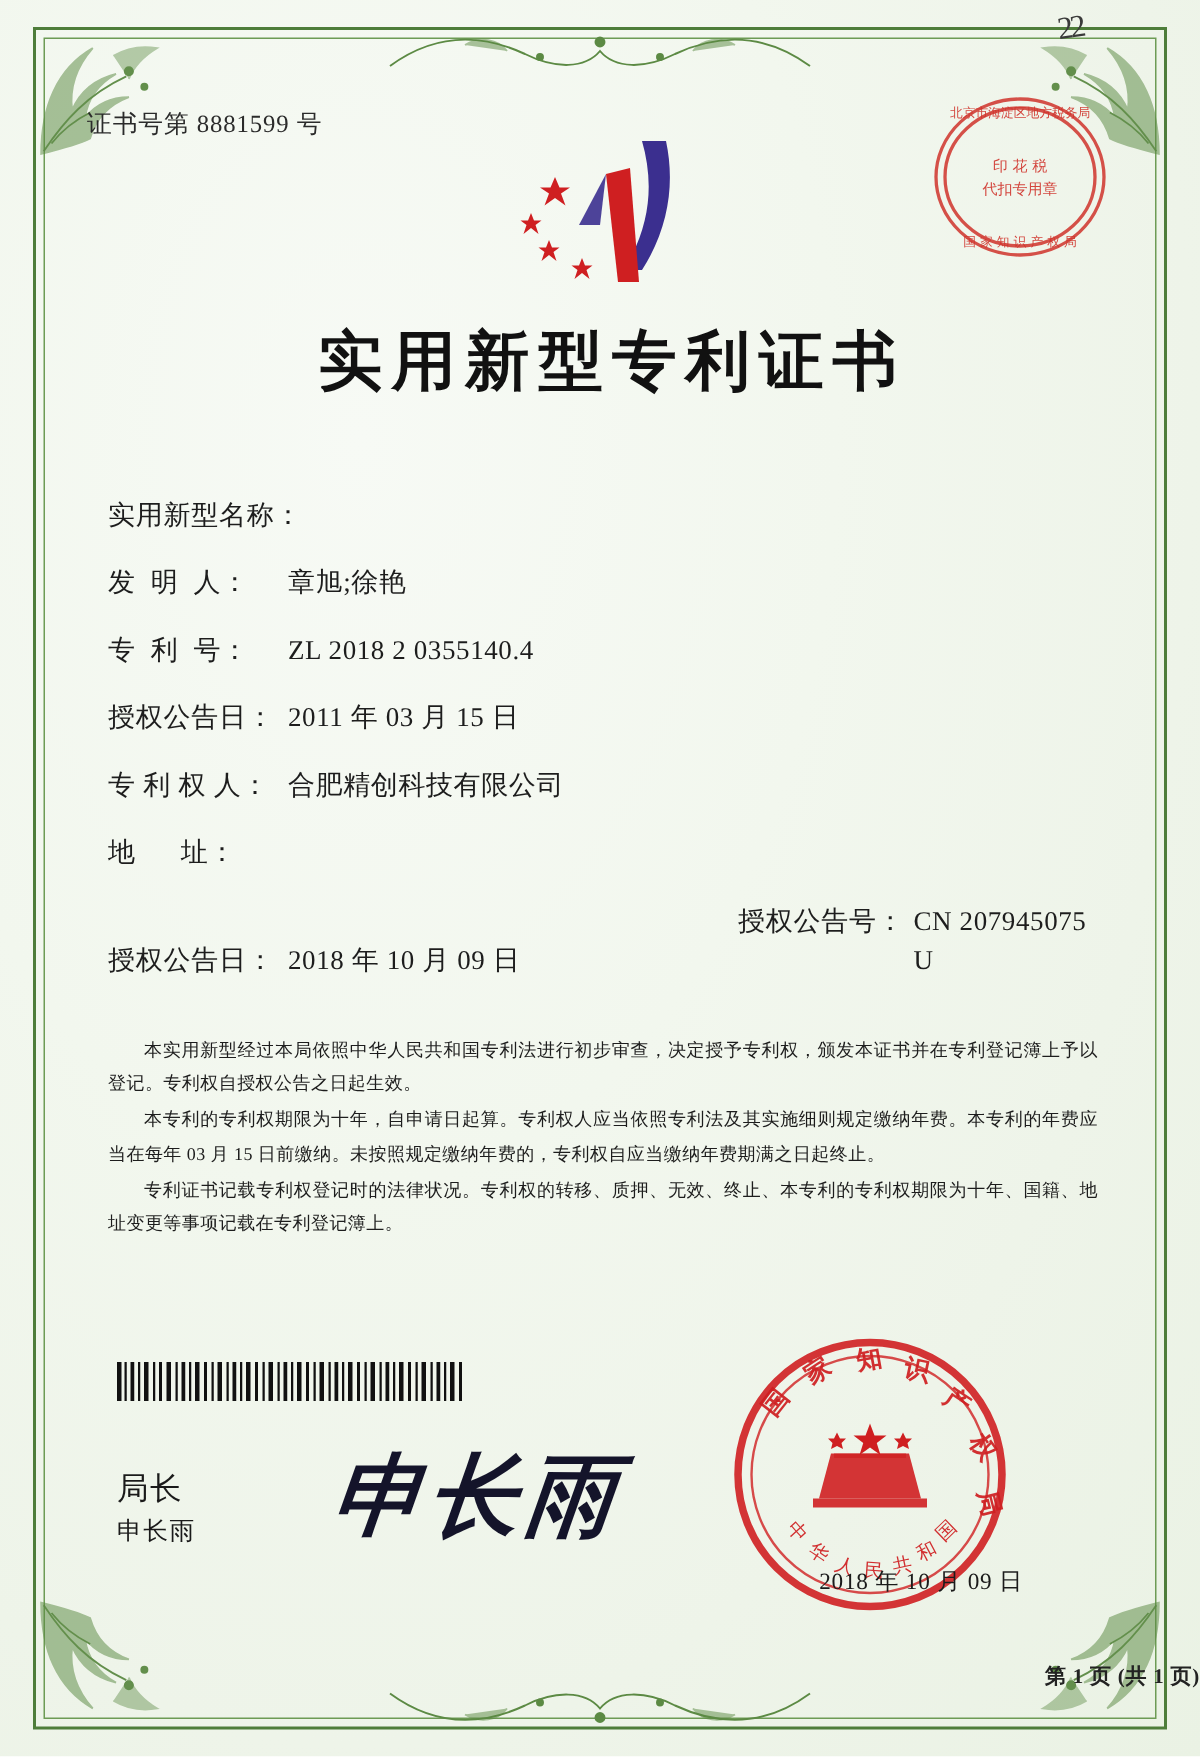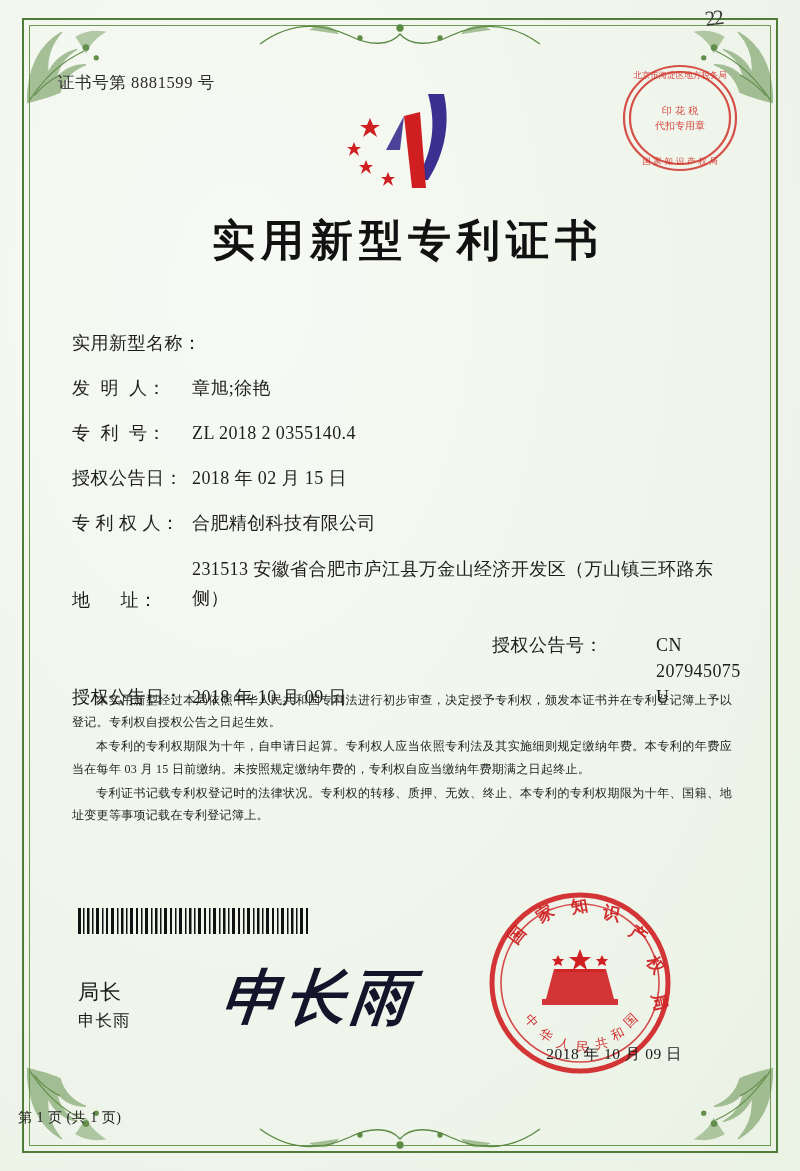--- a/index.html
+++ b/index.html
@@ -140,21 +140,21 @@
   }
   .fvalue {
     flex: 1;
     letter-spacing: .4px;
   }
   .frow.addr .fvalue { line-height: 1.6; }
   .frow.pub {
     margin-top: 6px;
   }
   .pub-left { display:flex; flex: 0 0 420px; }
-  .pub-right { display:flex;gap:47px; }
+  .pub-right { display:flex; }
   .pub-right .flabel { width: auto; flex: 0 0 auto; padding-right: 6px; }
 
   
   .body-text {
     position: absolute;
     left: 72px;
     top: 689px;
     width: 660px;
     font-size: 12px;
     line-height: 1.85;
@@ -219,26 +219,27 @@
     right: 118px;
     bottom: 106px;
     font-size: 15.5px;
     color: #1b1b1b;
     letter-spacing: .5px;
   }
 
   
   .footer {
     position: absolute;
-    left: 18px; right: 0;
+    left: 4px; right: 0;
     bottom: 44px;
-    text-align: left;
+    text-align: right;
     font-size: 14px;
     color: #222;
     letter-spacing: .5px;
+    font-weight: bold;
   }
 </style>
 </head>
 <body>
 
 <div class="page">
 
   <div class="border-outer"></div>
   <div class="border-inner"></div>
 
@@ -346,29 +347,28 @@
     <div class="frow">
       <div class="flabel">发  明  人：</div>
       <div class="fvalue">章旭;徐艳</div>
     </div>
     <div class="frow">
       <div class="flabel">专  利  号：</div>
       <div class="fvalue">ZL 2018 2 0355140.4</div>
     </div>
     <div class="frow">
       <div class="flabel">授权公告日：</div>
-      <div class="fvalue">2018 年 02 月 15 日</div>
+      <div class="fvalue">2011 年 03 月 15 日</div>
     </div>
     <div class="frow">
       <div class="flabel">专 利 权 人：</div>
       <div class="fvalue">合肥精创科技有限公司</div>
     </div>
     <div class="frow addr">
       <div class="flabel">地      址：</div>
-      <div class="fvalue">231513 安徽省合肥市庐江县万金山经济开发区（万山镇三环路东侧）</div>
     </div>
     <div class="frow pub">
       <div class="pub-left">
         <div class="flabel">授权公告日：</div>
         <div class="fvalue">2018 年 10 月 09 日</div>
       </div>
       <div class="pub-right">
         <div class="flabel">授权公告号：</div>
         <div class="fvalue">CN 207945075 U</div>
       </div>

